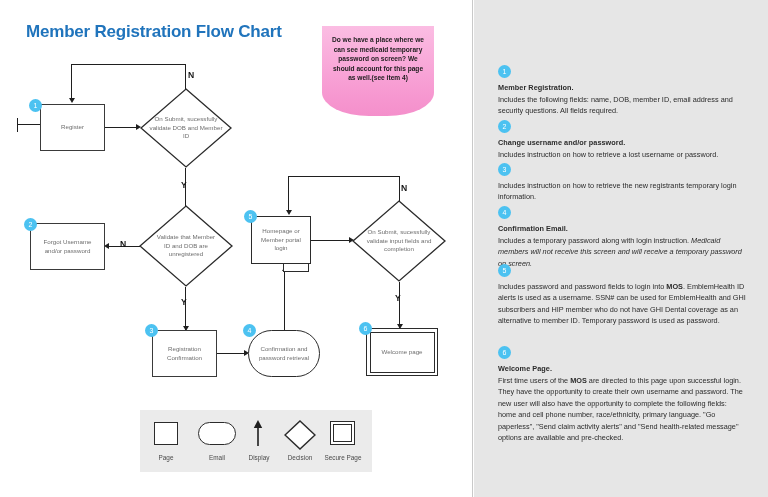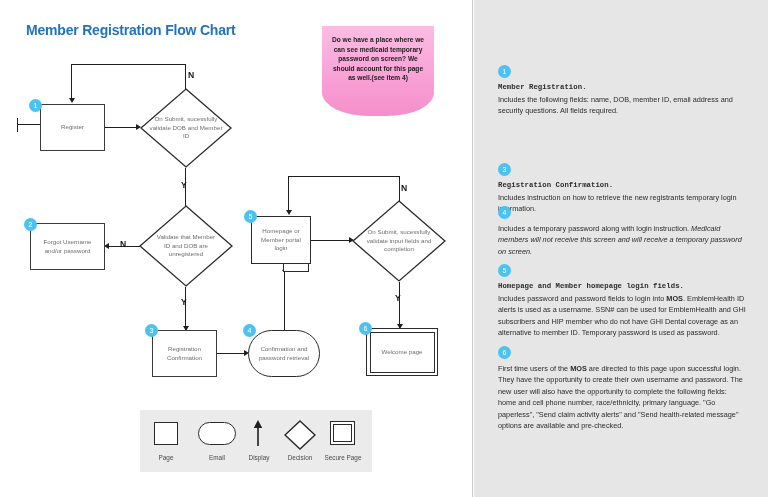--- a/index.html
+++ b/index.html
@@ -64,32 +64,31 @@
     margin-left: 34px;
     font-size: 7.3px;
     line-height: 11.4px;
     color: #2b2b2b;
   }
   .note-title {
     font-weight: bold;
     display: block;
     margin-bottom: 0.5px;
     letter-spacing: 0.05px;
-    font-family: Liberation Mono, monospace;
   }
   .note-text { display: block; }
   .note-text i { font-style: italic; }
   .note-text b { font-weight: bold; }
 
   
   #chart-title {
     position: absolute;
     left: 26px;
     top: 22px;
-    font-size: 14px;
+    font-size: 17px;
     font-weight: bold;
     color: #2074bc;
     letter-spacing: -0.2px;
     font-family: "Liberation Sans", sans-serif;
     white-space: nowrap;
   }
 
   
   #sticky-note {
     position: absolute;
@@ -278,47 +277,54 @@
   <div id="notes-panel">
 
     <div class="note-item" style="top:64px;">
       <span class="note-badge">1</span>
       <span class="note-body">
         <span class="note-title">Member Registration.</span>
         <span class="note-text">Includes the following fields: name, DOB, member ID, email address and security questions.  All fields required.</span>
       </span>
     </div>
 
+    <div class="note-item" style="top:119px;">
+      <span class="note-badge">2</span>
+      <span class="note-body">
+        <span class="note-title">Change username and/or password.</span>
+        <span class="note-text">Includes instruction on how to retrieve a lost username or password.</span>
+      </span>
+    </div>
 
     <div class="note-item" style="top:162px;">
       <span class="note-badge">3</span>
       <span class="note-body">
-        <span class="note-title">Registration Confirmation.</span>
         <span class="note-text">Includes instruction on how to retrieve the new registrants temporary login information.</span>
       </span>
     </div>
 
     <div class="note-item" style="top:205px;">
       <span class="note-badge">4</span>
       <span class="note-body">
+        <span class="note-title">Confirmation Email.</span>
         <span class="note-text"><span>Includes a temporary password along with login instruction.  </span><i>Medicaid members will not receive this screen and will receive a temporary password on screen.</i></span>
       </span>
     </div>
 
     <div class="note-item" style="top:263px;">
       <span class="note-badge">5</span>
       <span class="note-body">
-        <span class="note-title">Homepage and Member homepage login fields.</span>
         <span class="note-text"><span>Includes password and password fields to login into </span><b>MOS</b><span>.  EmblemHealth ID alerts is used as a username.  SSN# can be used for EmblemHealth and GHI subscribers and HIP member who do not have GHI Dental coverage as an alternative to member ID.   Temporary password is used as password.</span></span>
       </span>
     </div>
 
     <div class="note-item" style="top:345px;">
       <span class="note-badge">6</span>
       <span class="note-body">
+        <span class="note-title">Welcome Page.</span>
         <span class="note-text"><span>First time users of the </span><b>MOS</b><span> are directed to this page upon successful login.  They have the opportunity to create their own username and password.  The new user will also have the opportunity to complete the following fields: home and cell phone number, race/ethnicity, primary language.  "Go paperless", "Send claim activity alerts" and "Send health-related message" options are available and pre-checked.</span></span>
       </span>
     </div>
 
   </div>
 
   <div id="chart-title">Member Registration Flow Chart</div>
 
   <div id="sticky-note">
     <span class="sticky-text">Do we have a place where we can see medicaid temporary password on screen? We should account for this page as well.(see item 4)</span>

